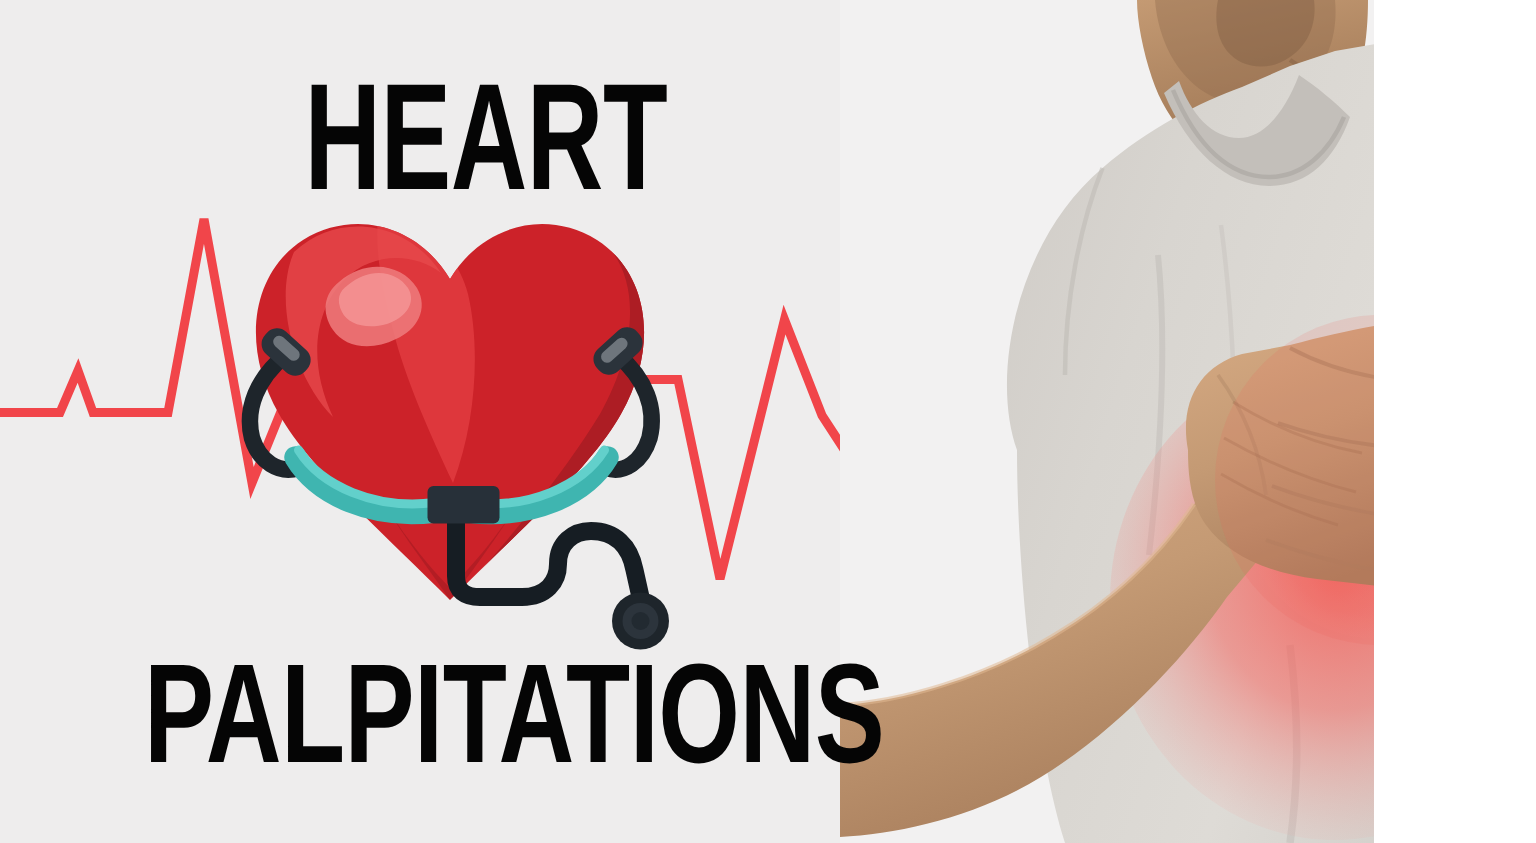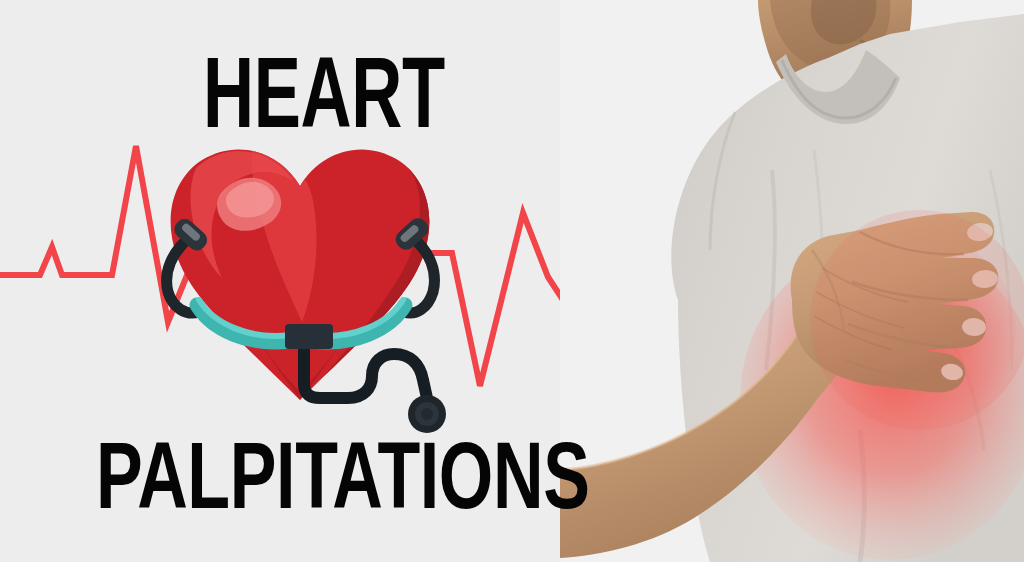--- a/index.html
+++ b/index.html
@@ -7,21 +7,21 @@
     margin: 0;
     padding: 0;
     background: #ffffff;
   }
   body {
     font-family: "Liberation Sans", sans-serif;
   }
 
   .banner {
     position: relative;
-    width: 1024px;
+    width: 916px;
     height: 562px;
     overflow: hidden;
     background: #eeeded;
   }
 
   
   .bg-plate {
     position: absolute;
     inset: 0;
     background: #eeeded;

